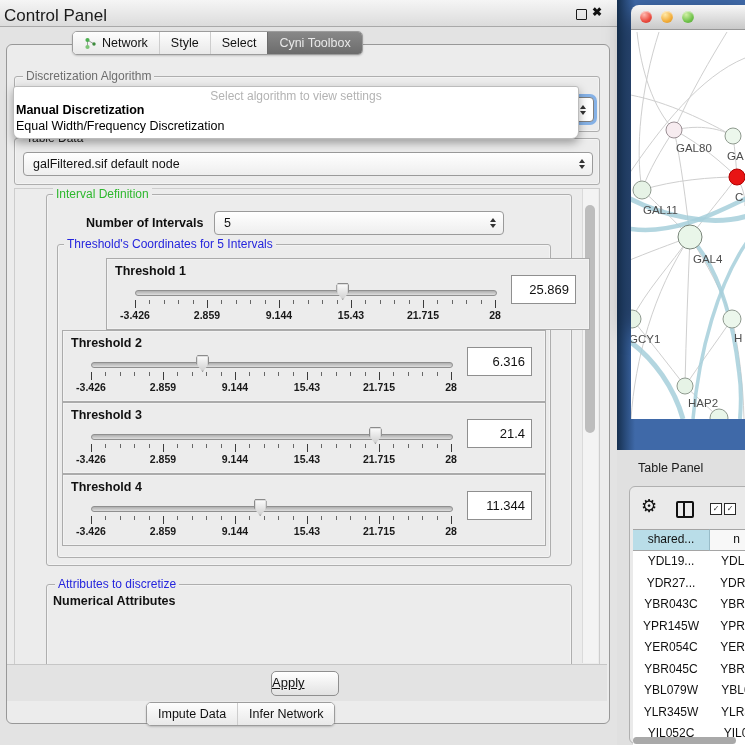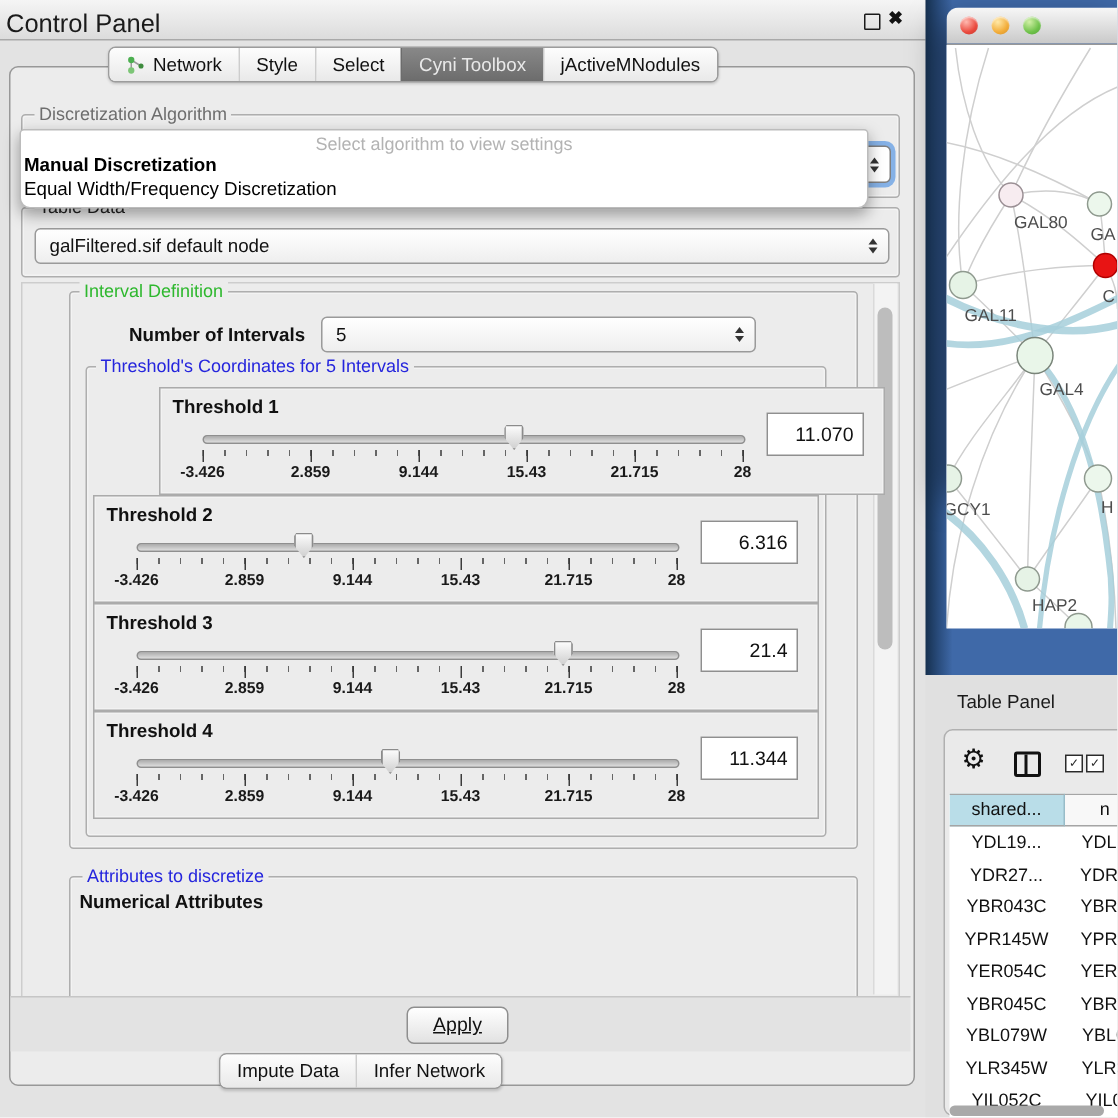--- a/index.html
+++ b/index.html
@@ -61,21 +61,21 @@
         font-size:13px;color:#111;text-align:right;line-height:27px;padding-right:6px;box-sizing:content-box;}
 
   .attr-list{position:absolute;left:12px;top:26px;width:480px;height:49px;background:#fff;border:1px solid #9a9a9a;overflow:hidden;}
   .attr-item{font-size:12.5px;color:#111;padding-left:18px;line-height:17.5px;white-space:nowrap;}
   .attr-vtrack{position:absolute;right:0;top:0;width:13px;height:100%;background:#f0f0f0;border-left:1px solid #dcdcdc;}
   .attr-vthumb{position:absolute;left:2px;top:1px;width:9px;height:45px;background:#b3b3b3;border-radius:4px;}
 
   .apply-bar{position:absolute;left:7px;top:664px;width:600px;height:36px;background:#e3e3e3;
              border-top:1px solid #c6c6c6;z-index:5;}
   .apply-btn{position:absolute;left:264px;top:6px;width:66px;height:23px;background:linear-gradient(#ffffff,#e2e2e2);
-             border:1px solid #8f8f8f;border-radius:5px;font-size:13px;color:#111;text-align:center;line-height:22px;text-decoration:underline;}
+             border:1px solid #8f8f8f;border-radius:5px;font-size:13px;color:#111;text-align:left;line-height:22px;text-decoration:underline;}
 
   
   .desktop{position:absolute;left:617px;top:0;width:128px;height:450px;
            background:linear-gradient(to right,#16304f 0px,#2a4d7e 9px,#3f69a8 18px,#3f69a8 100%);}
   .net-window{position:absolute;left:14px;top:5px;width:114px;height:315px;border-radius:8px 0 0 0;
               box-shadow:-3px 10px 22px rgba(0,0,0,.5);}
   .net-titlebar{height:24px;background:linear-gradient(#f7f7f7,#c9c9c9);border-bottom:1px solid #979797;
                 border-radius:8px 0 0 0;position:relative;}
   .light{position:absolute;top:6px;width:12px;height:12px;border-radius:50%;box-shadow:inset 0 1px 1px rgba(255,255,255,.6);}
   .light.red{left:9px;background:radial-gradient(circle at 35% 30%,#ffb9b0,#ea4a3e 60%,#bf382d);}
@@ -129,23 +129,20 @@
           <span>Network</span>
         </span>
         <span class="tab">
           <span>Style</span>
         </span>
         <span class="tab">
           <span>Select</span>
         </span>
         <span class="tab sel">
           <span>Cyni Toolbox</span>
-        </span>
-        <span class="tab">
-          <span>jActiveMNodules</span>
         </span>
       </div>
 
     <div class="main-panel"></div>
 
     <div class="group" style="left:14px;top:76px;width:584px;height:54px;">
       <span class="group-title" id="algoTitle" style="left: 8px; color: rgb(110, 110, 110);">Discretization Algorithm</span>
     </div>
 
     <div class="combo focused-combo">
@@ -200,21 +197,21 @@
             <div class="majtick" style="left: 100px;"></div>
             <span class="scale-lab" style="left: 100px;">2.859</span>
             <div class="majtick" style="left: 172px;"></div>
             <span class="scale-lab" style="left: 172px;">9.144</span>
             <div class="majtick" style="left: 244px;"></div>
             <span class="scale-lab" style="left: 244px;">15.43</span>
             <div class="majtick" style="left: 316px;"></div>
             <span class="scale-lab" style="left: 316px;">21.715</span>
             <div class="majtick" style="left: 388px;"></div>
             <span class="scale-lab" style="left: 388px;">28</span>
-            <div class="vbox">11.070</div>
+            <div class="vbox">25.869</div>
           </div>
           <div class="tcell" style="top: 85px;">
             <div class="tlabel">Threshold 2</div>
             <div class="track"></div>
             <div class="handle" style="left: 133.099px;"></div>
             <div class="ticks"></div>
             <div class="majtick" style="left: 28px;"></div>
             <span class="scale-lab" style="left: 28px;">-3.426</span>
             <div class="majtick" style="left: 100px;"></div>
             <span class="scale-lab" style="left: 100px;">2.859</span>

